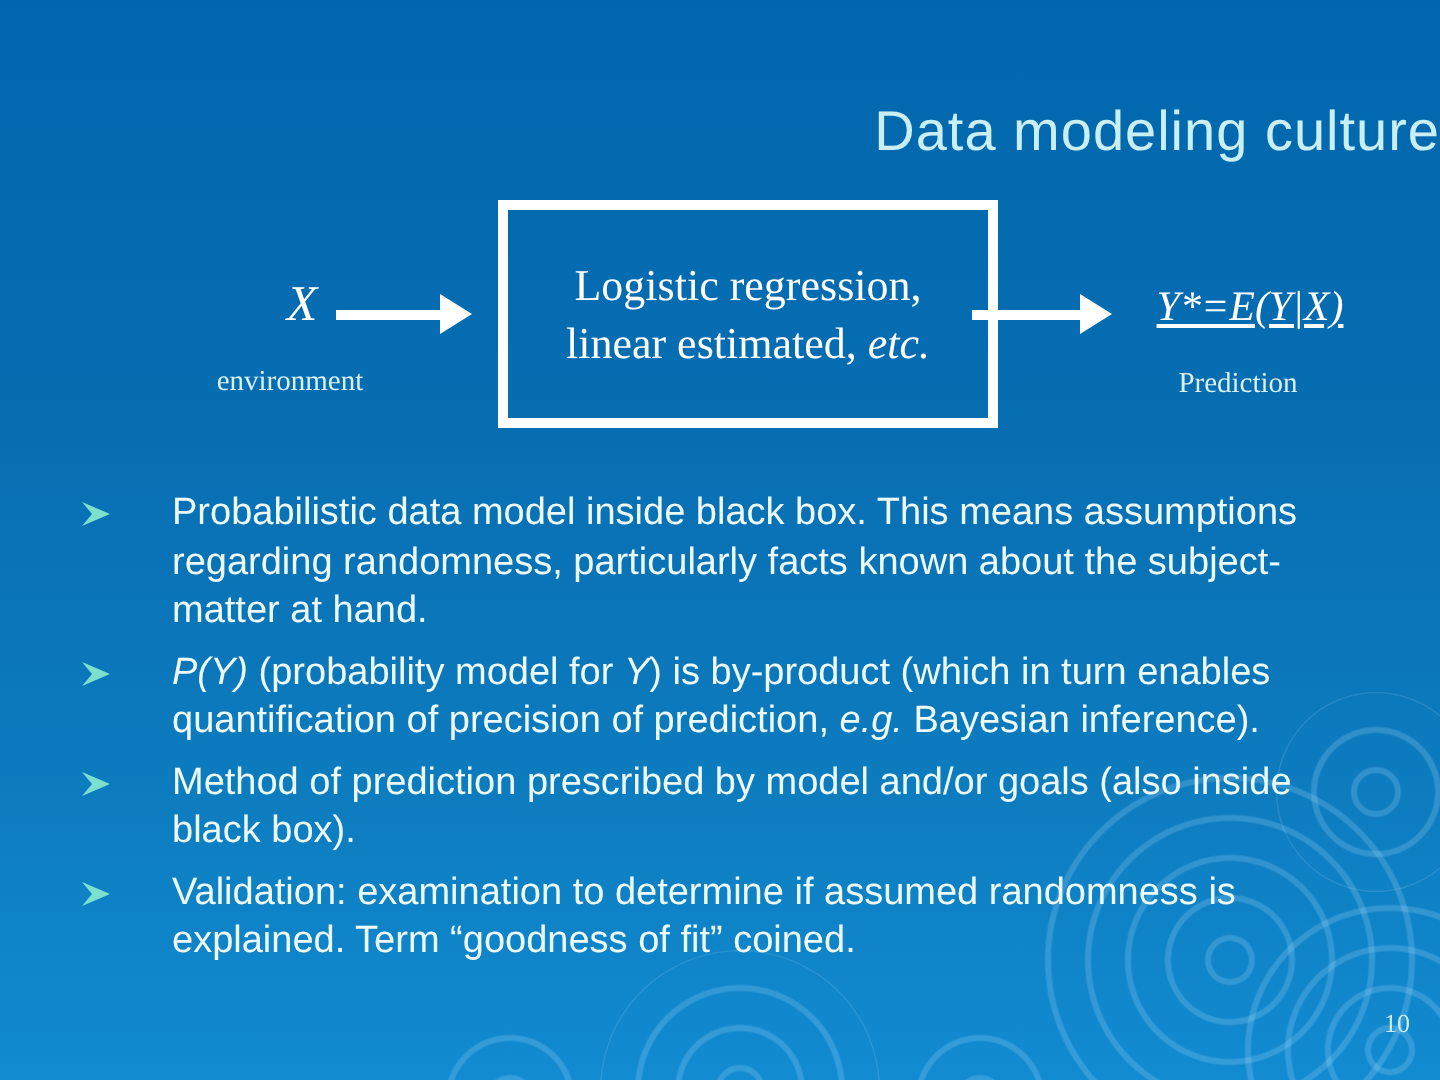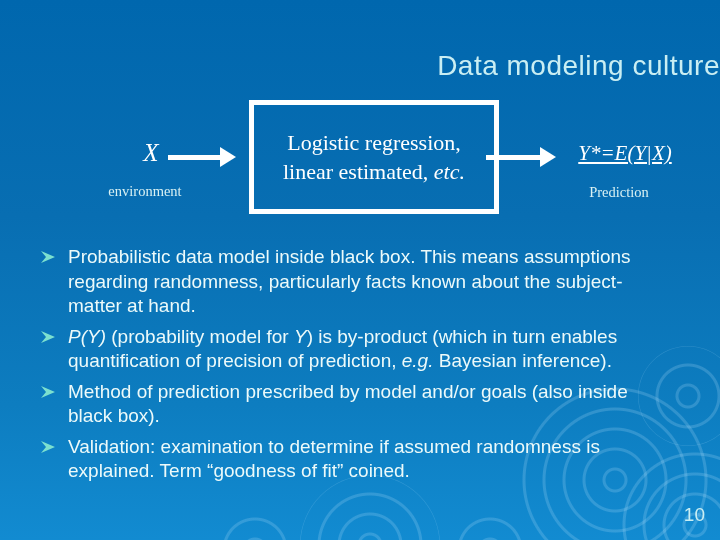--- a/index.html
+++ b/index.html
@@ -96,38 +96,39 @@
   .pred-caption {
     position: absolute; left: 560px; top: 184px; width: 118px;
     text-align: center;
     font-family: "Liberation Serif", serif;
     font-size: 14.5px;
     color: var(--caption-text, #d9f1f3);
   }
 
   
   .bullets { position: absolute; left: 38px; top: 245px; width: 668px; }
-  .bullet-row { display: flex; align-items: flex-start; margin-bottom: 6px; }
+  .bullet-row { display: flex; align-items: flex-start; margin-bottom: 6px; gap: 18px; }
   .bullet-marker {
     flex: 0 0 30px; width: 30px;
     padding-top: 5px; padding-left: 2px;
     box-sizing: border-box;
   }
   .bullet-marker svg { display: block; }
   .bullet-text {
     white-space: pre-wrap;
     font-size: 19px; line-height: 24.5px;
     color: var(--body-text, #ecfafa);
   }
   .bullet-text em { }
 
   .page-number {
     position: absolute; right: 15px; top: 504px;
-    font-size: 19px;
+    font-size: 13px;
     color: var(--title-text, #c9eef3);
+    font-family: Liberation Serif, serif;
   }
 </style>
 </head>
 <body>
 
 <div class="slide">
 
   <div class="ripple" style="left:638px; top:346px; width:100px; height:100px;"></div>
   <div class="ripple" style="left:520px; top:385px; width:190px; height:190px;"></div>
   <div class="ripple" style="left:620px; top:450px; width:150px; height:150px;"></div>

